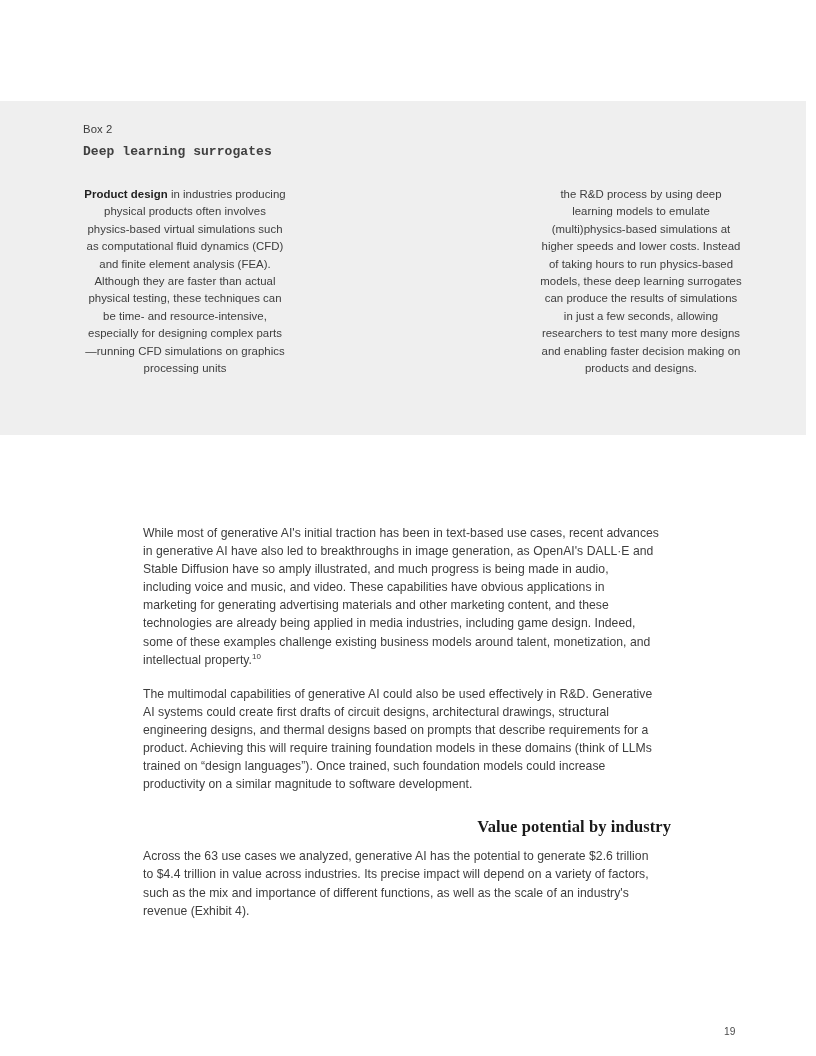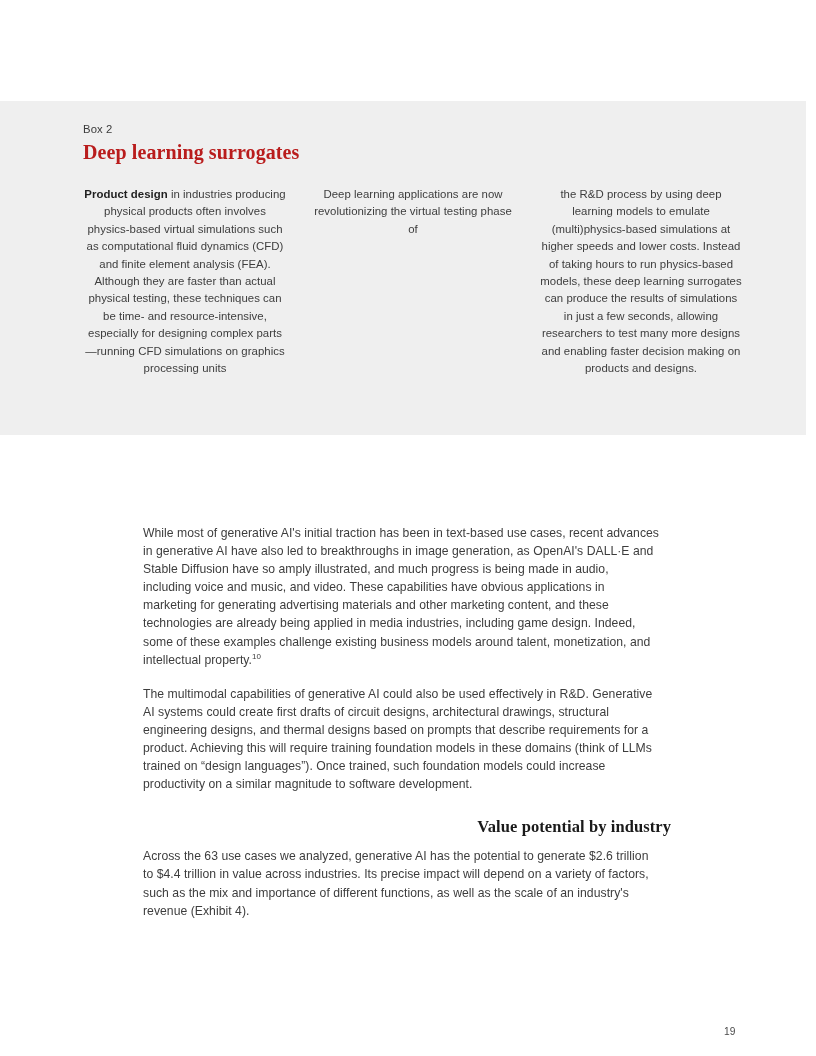--- a/index.html
+++ b/index.html
@@ -43,25 +43,25 @@
   .box-eyebrow {
     font-family: "Liberation Sans", sans-serif;
     font-size: 11.3px;
     line-height: 16px;
     color: #3b3b3b;
     letter-spacing: 0.01em;
     margin: 0 0 3px 0;
   }
 
   .box-title {
-    font-family: Liberation Serif, serif;
-    font-size: 20px;
+    font-family: Liberation Mono, monospace;
+    font-size: 13px;
     line-height: 24px;
     font-weight: bold;
-    color: #b91c1c;
+    color: #404040;
     letter-spacing: 0.005em;
     margin: 0 0 22px 0;
   }
 
   .box-columns {
     display: flex;
     gap: 24px;
   }
 
   .box-col {
@@ -162,21 +162,20 @@
 
       <div class="box-title">Deep learning surrogates</div>
 
       <div class="box-columns">
 
         <div class="box-col">
           <p><span class="lead-term">Product design</span><span> in industries producing physical products often involves physics-based virtual simulations such as computational fluid dynamics (CFD) and finite element analysis (FEA). Although they are faster than actual physical testing, these techniques can be time- and resource-intensive, especially for designing complex parts—running CFD simulations on graphics processing units</span></p>
         </div>
 
         <div class="box-col">
-          <p>Deep learning applications are now revolutionizing the virtual testing phase of</p>
         </div>
 
         <div class="box-col">
           <p>the R&amp;D process by using deep learning models to emulate (multi)physics-based simulations at higher speeds and lower costs. Instead of taking hours to run physics-based models, these deep learning surrogates can produce the results of simulations in just a few seconds, allowing researchers to test many more designs and enabling faster decision making on products and designs.</p>
         </div>
 
       </div>
     </div>
   </div>
 

